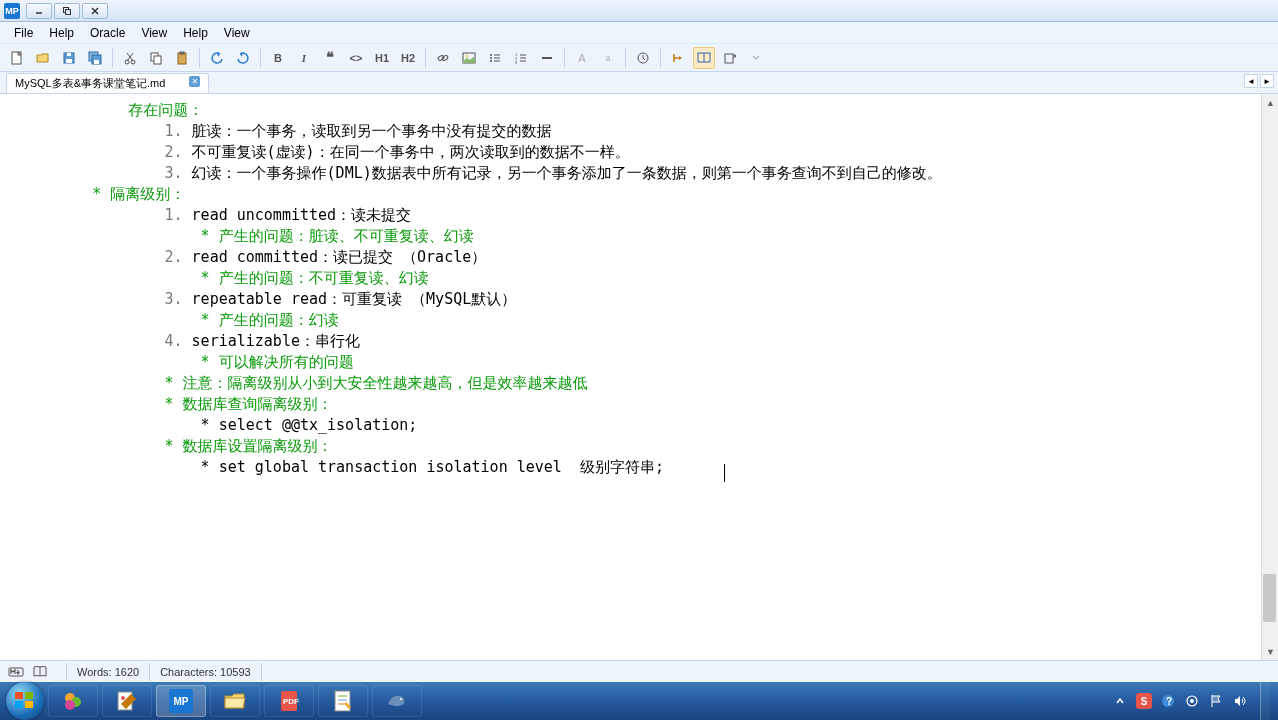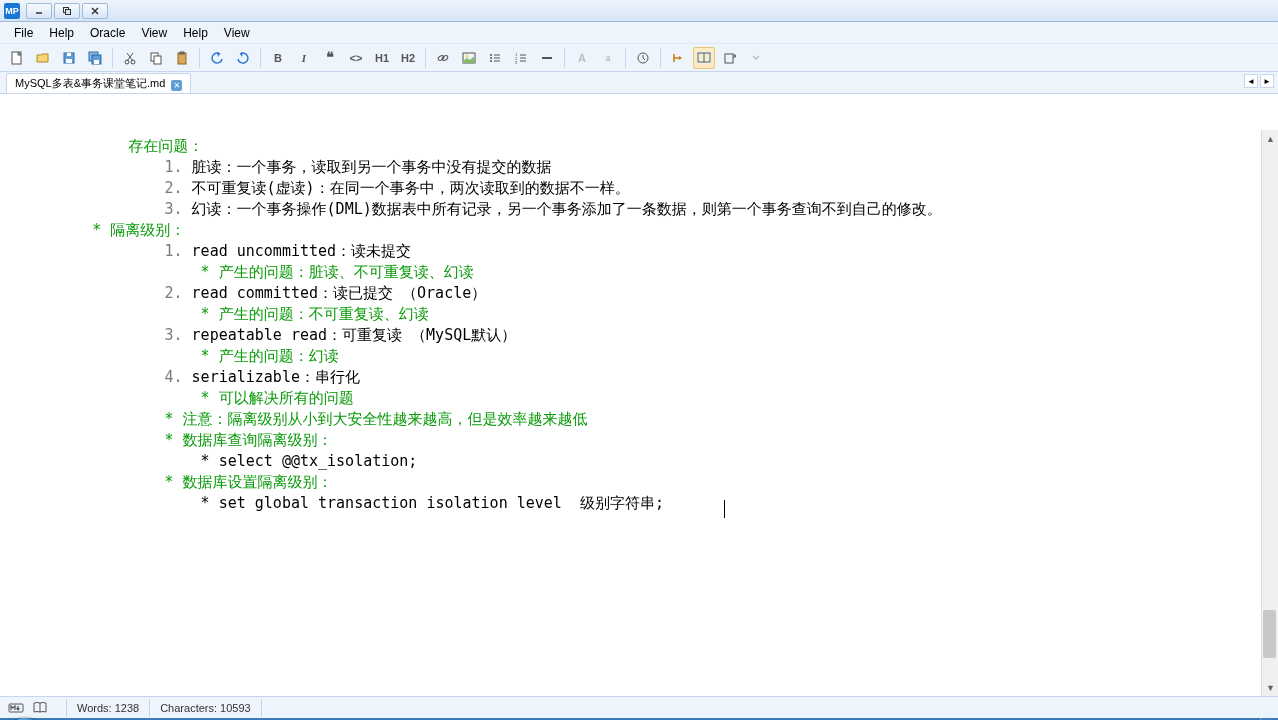--- a/index.html
+++ b/index.html
@@ -11,25 +11,25 @@
 .win-btn { width: 26px; height: 16px; border: 1px solid #9fb9d8; background: linear-gradient(#f7fafd,#d7e5f7); display: flex; align-items: center; justify-content: center; border-radius: 2px; cursor: pointer; }
 .win-btn svg { width: 10px; height: 10px; }
 .menubar { height: 22px; background: #eef4fb; display: flex; align-items: center; padding: 0 6px; gap: 0; border-bottom: 1px solid #d7e5f7; }
 .menubar span { padding: 2px 8px; cursor: pointer; }
 .toolbar { height: 28px; background: #eef4fb; border-bottom: 1px solid #c5d6ee; display: flex; align-items: center; padding: 0 6px; gap: 4px; }
 .tool-btn { width: 22px; height: 22px; display: flex; align-items: center; justify-content: center; cursor: pointer; border: 1px solid transparent; border-radius: 2px; }
 .tool-btn.active { background: #fcebc4; border-color: #e8c776; }
 .tool-sep { width: 1px; height: 20px; background: #c5d6ee; margin: 0 2px; }
 .tool-label { font-weight: bold; color: #555; font-size: 11px; }
 .tabs-bar { height: 22px; background: #eef4fb; border-bottom: 1px solid #c5d6ee; display: flex; align-items: flex-end; padding-left: 6px; position: relative; }
-.tab-item { height: 20px; background: #fff; border: 1px solid #c5d6ee; border-bottom: none; padding: 2px 8px; display: flex; align-items: flex-end; gap: 6px; border-radius: 3px 3px 0 0; font-size: 11px; cursor: pointer; }
+.tab-item { height: 20px; background: #fff; border: 1px solid #c5d6ee; border-bottom: none; padding: 2px 8px; display: flex; align-items: flex-start; gap: 24px; border-radius: 3px 3px 0 0; font-size: 11px; cursor: pointer; }
 .tab-close { width: 11px; height: 11px; border-radius: 2px; background: #5f9dd7; color: #fff; font-size: 8px; display: flex; align-items: center; justify-content: center; cursor: pointer; }
 .tabs-scroll { position: absolute; right: 4px; top: 2px; display: flex; gap: 2px; }
 .tabs-scroll div { width: 14px; height: 14px; border: 1px solid #c5d6ee; background: #fff; font-size: 8px; display: flex; align-items: center; justify-content: center; cursor: pointer; }
-.editor-pane { position: relative; height: 566px; background: #fff; overflow: hidden; margin-top: 36px; }
+.editor-pane { position: relative; height: 566px; background: #fff; overflow: hidden; }
 .editor-content { padding: 6px 12px 6px 20px; font-family: Consolas, "Microsoft YaHei", monospace; font-size: 15px; line-height: 21px; white-space: pre; color: #000; }
 .comment { color: #089a08; }
 .ord-num { color: #7a7a7a; }
 .scrollbar-v { position: absolute; right: 0; top: 0; bottom: 0; width: 17px; background: #f0f0f0; border-left: 1px solid #dcdcdc; }
 .scroll-thumb { position: absolute; right: 2px; width: 13px; background: #c8c8c8; border-radius: 2px; }
 .scroll-arrow { position: absolute; width: 17px; height: 17px; background: #f0f0f0; display: flex; align-items: center; justify-content: center; cursor: pointer; font-size: 9px; color: #666; }
 .statusbar { height: 22px; background: #eef4fb; border-top: 1px solid #c5d6ee; display: flex; align-items: center; padding: 0 8px; gap: 0; font-size: 11px; color: #333; }
 .statusbar .sep { width: 1px; height: 18px; background: #c5d6ee; margin: 0 10px; }
 .status-icon { width: 16px; height: 16px; margin-right: 8px; }
 .taskbar { height: 38px; background: linear-gradient(#3c7bb8,#245a9e,#1a4580); display: flex; align-items: center; padding: 0 6px; gap: 4px; position: relative; }
@@ -261,21 +261,21 @@
 <div class="statusbar">
   <svg class="status-icon" viewBox="0 0 16 16">
       <rect x="1" y="4" width="14" height="8" rx="1" fill="none" stroke="#555"></rect>
       <path d="M3 10 L3 6 L5 8 L7 6 L7 10 M10 6 L10 9 M8.5 8 L10 10 L11.5 8" stroke="#555" fill="none" stroke-width="1.2"></path>
     </svg>
   <svg class="status-icon" viewBox="0 0 16 16">
       <path d="M2 3 Q5 2 8 3 Q11 2 14 3 L14 12 Q11 11 8 12 Q5 11 2 12 Z" fill="none" stroke="#555"></path>
       <line x1="8" y1="3" x2="8" y2="12" stroke="#555"></line>
     </svg>
   <div class="sep"></div>
-  <span>Words: 1238</span>
+  <span>Words: 1620</span>
   <div class="sep"></div>
   <span>Characters: 10593</span>
   <div class="sep"></div>
 </div>
 
 <div class="taskbar">
   <div class="start-orb">
     <div class="win-flag">
       <div style="left:0;top:0;background:#f25022"></div>
       <div style="left:10px;top:0;background:#7fba00"></div>

